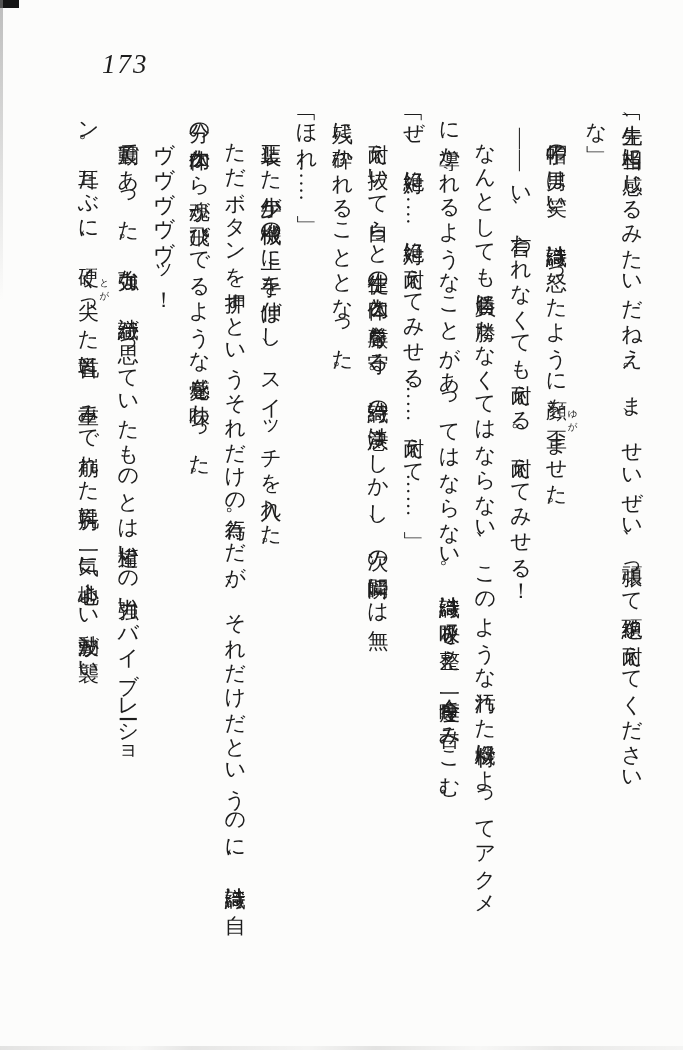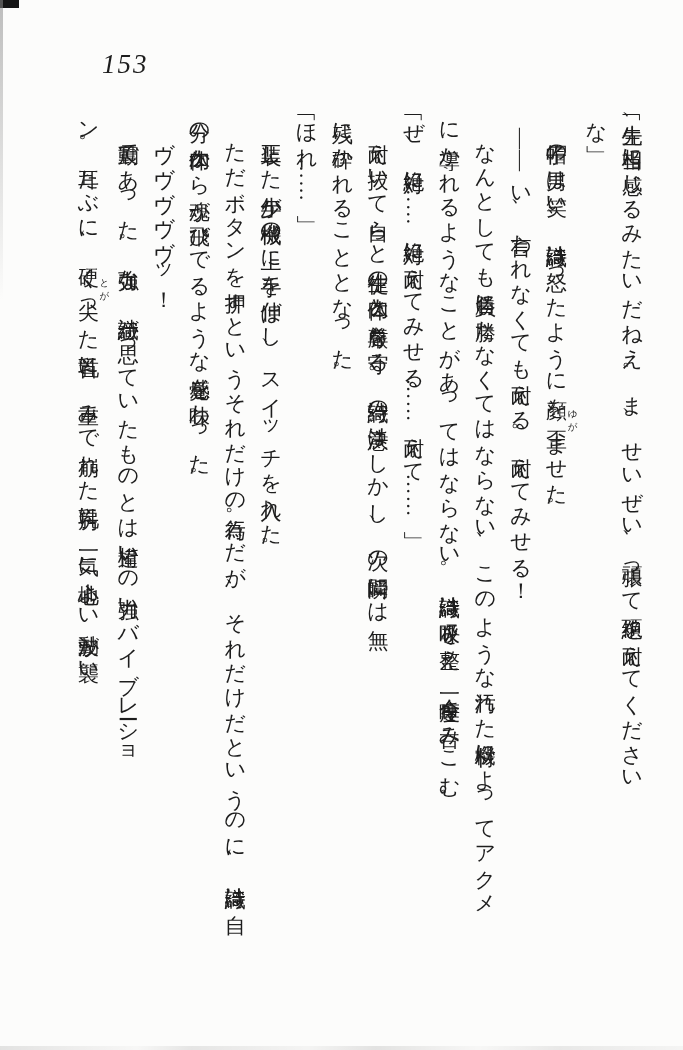--- a/index.html
+++ b/index.html
@@ -85,21 +85,21 @@
   }
 </style>
 </head>
 <body style="background: rgb(252, 252, 251); color: rgb(29, 29, 29);">
 
 <div class="page">
 
   <div class="artifact-corner"></div>
   <div class="artifact-left-edge"></div>
 
-  <div class="page-number">153</div>
+  <div class="page-number">173</div>
 
   <div class="page-text">
       <p class="col">「先生、相当に感じるみたいだねえ。ま、せいぜい、頑張って絶頂を耐えてください</p>
       <p class="col">な」</p>
       <p class="col indent">帽子の男は笑い、詩織は怒ったように顔を<ruby>歪<rt>ゆが</rt></ruby>ませた。</p>
       <p class="col indent">――い、言われなくても耐える。耐えてみせる！</p>
       <p class="col indent">なんとしても勝負に勝たなくてはならない、このような汚れた機材によってアクメ</p>
       <p class="col">に導かれるようなことがあってはならない。詩織は呼吸を整え、今一度唾を呑みこむ。</p>
       <p class="col">「ぜ、絶対に……絶対に耐えてみせる……耐えて……」</p>
       <p class="col indent">耐え抜いて自らと生徒の肉体と尊厳を守る。詩織の決意はしかし、次の瞬間には無</p>

